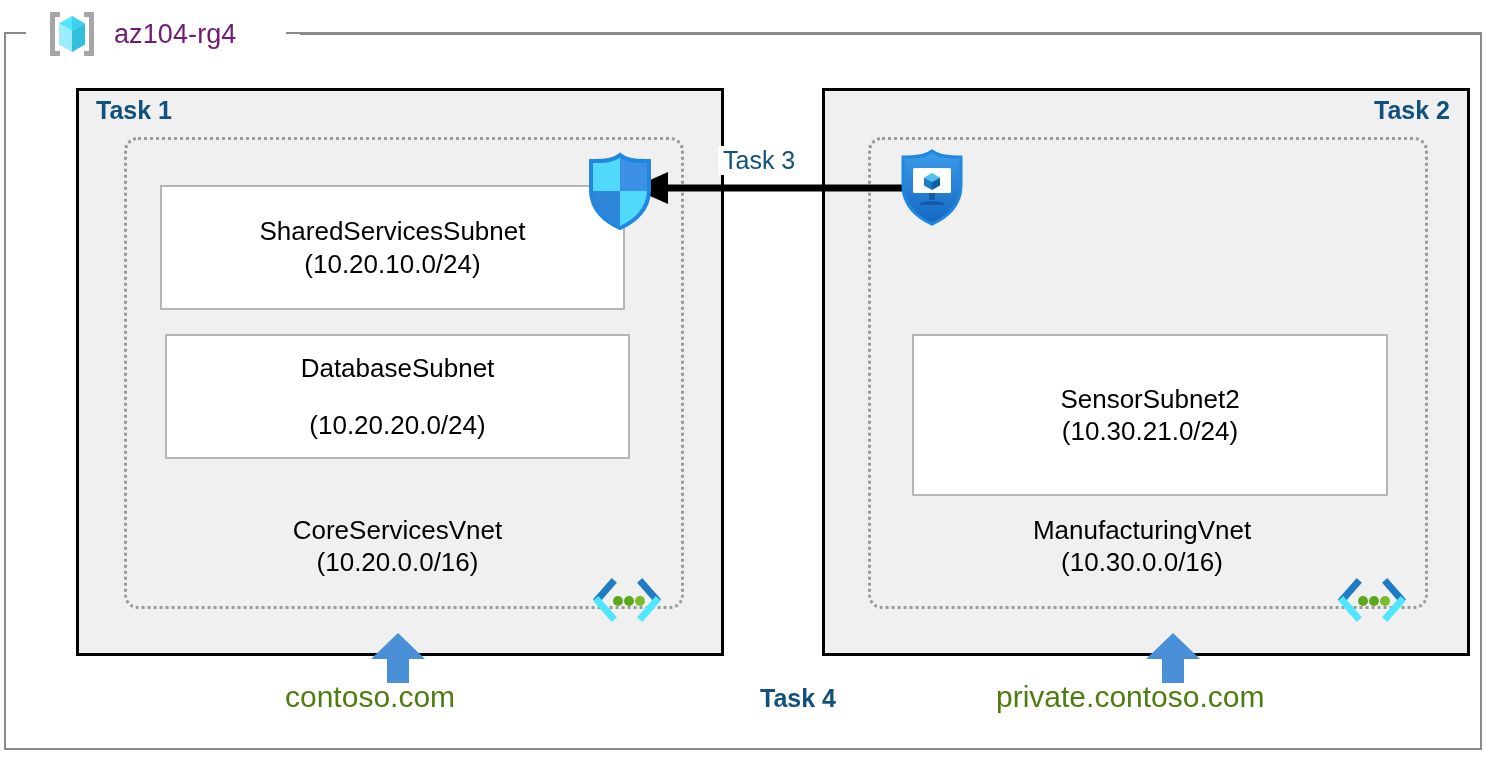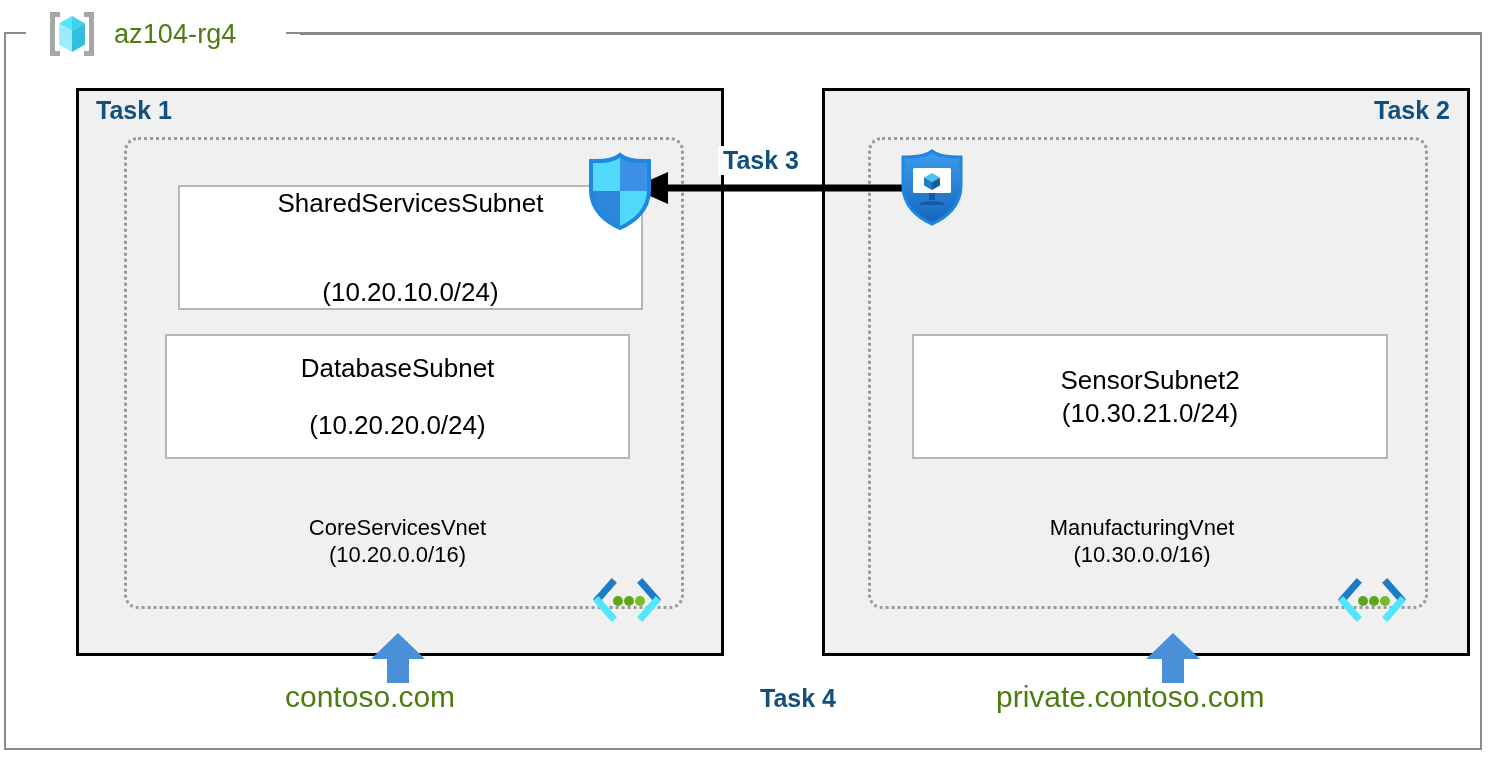--- a/index.html
+++ b/index.html
@@ -44,21 +44,21 @@
     position: absolute;
     left: 44px;
     top: 10px;
     height: 48px;
     display: flex;
     align-items: center;
     gap: 14px;
   }
   .rg-title-text {
     font-size: 27px;
-    color: #4d7c0f;
+    color: #701a75;
     white-space: nowrap;
     letter-spacing: 0.1px;
     text-align: right;
   }
   .rg-title-rule {
     position: absolute;
     left: 300px;
     top: 33px;
     height: 2px;
     width: 1182px;
@@ -114,33 +114,33 @@
     flex-direction: column;
     align-items: center;
     justify-content: center;
     line-height: 1.24;
   }
   .subnet .sname, .subnet .scidr {
     font-size: 26px;
     color: #000000;
     white-space: nowrap;
   }
-  #subnet-shared   { left: 178px; top: 185px; width: 465px; height: 125px; justify-content: space-between; }
+  #subnet-shared   { left: 160px; top: 185px; width: 465px; height: 125px; }
   #subnet-database { left: 165px; top: 334px; width: 465px; height: 125px; gap: 24px; }
   #subnet-sensor1  { left: 912px; top: 185px; width: 476px; height: 125px; }
-  #subnet-sensor2  { left: 912px; top: 334px; width: 476px; height: 125px; }
+  #subnet-sensor2  { left: 912px; top: 334px; width: 476px; height: 162px; }
 
   
   .vnet-caption {
     position: absolute;
     text-align: center;
     line-height: 1.24;
   }
   .vnet-caption .vname, .vnet-caption .vcidr {
-    font-size: 22px;
+    font-size: 26px;
     color: #000000;
     white-space: nowrap;
     display: block;
   }
   #vnet1-caption { left: 165px; top: 514px; width: 465px; }
   #vnet2-caption { left: 904px; top: 514px; width: 476px; }
 
   
   .vnet-icon {
     position: absolute;
@@ -165,21 +165,21 @@
     left: 632px;
     top: 168px;
     width: 282px;
     height: 40px;
   }
   #task3-label {
     position: absolute;
     left: 718px;
     top: 146px;
     font-size: 25px;
-    font-weight: bold;
+    font-weight: normal;
     color: #12507e;
     background: #ffffff;
     padding: 0 5px;
     white-space: nowrap;
   }
 
   
   .dns-arrow {
     position: absolute;
     width: 54px;

